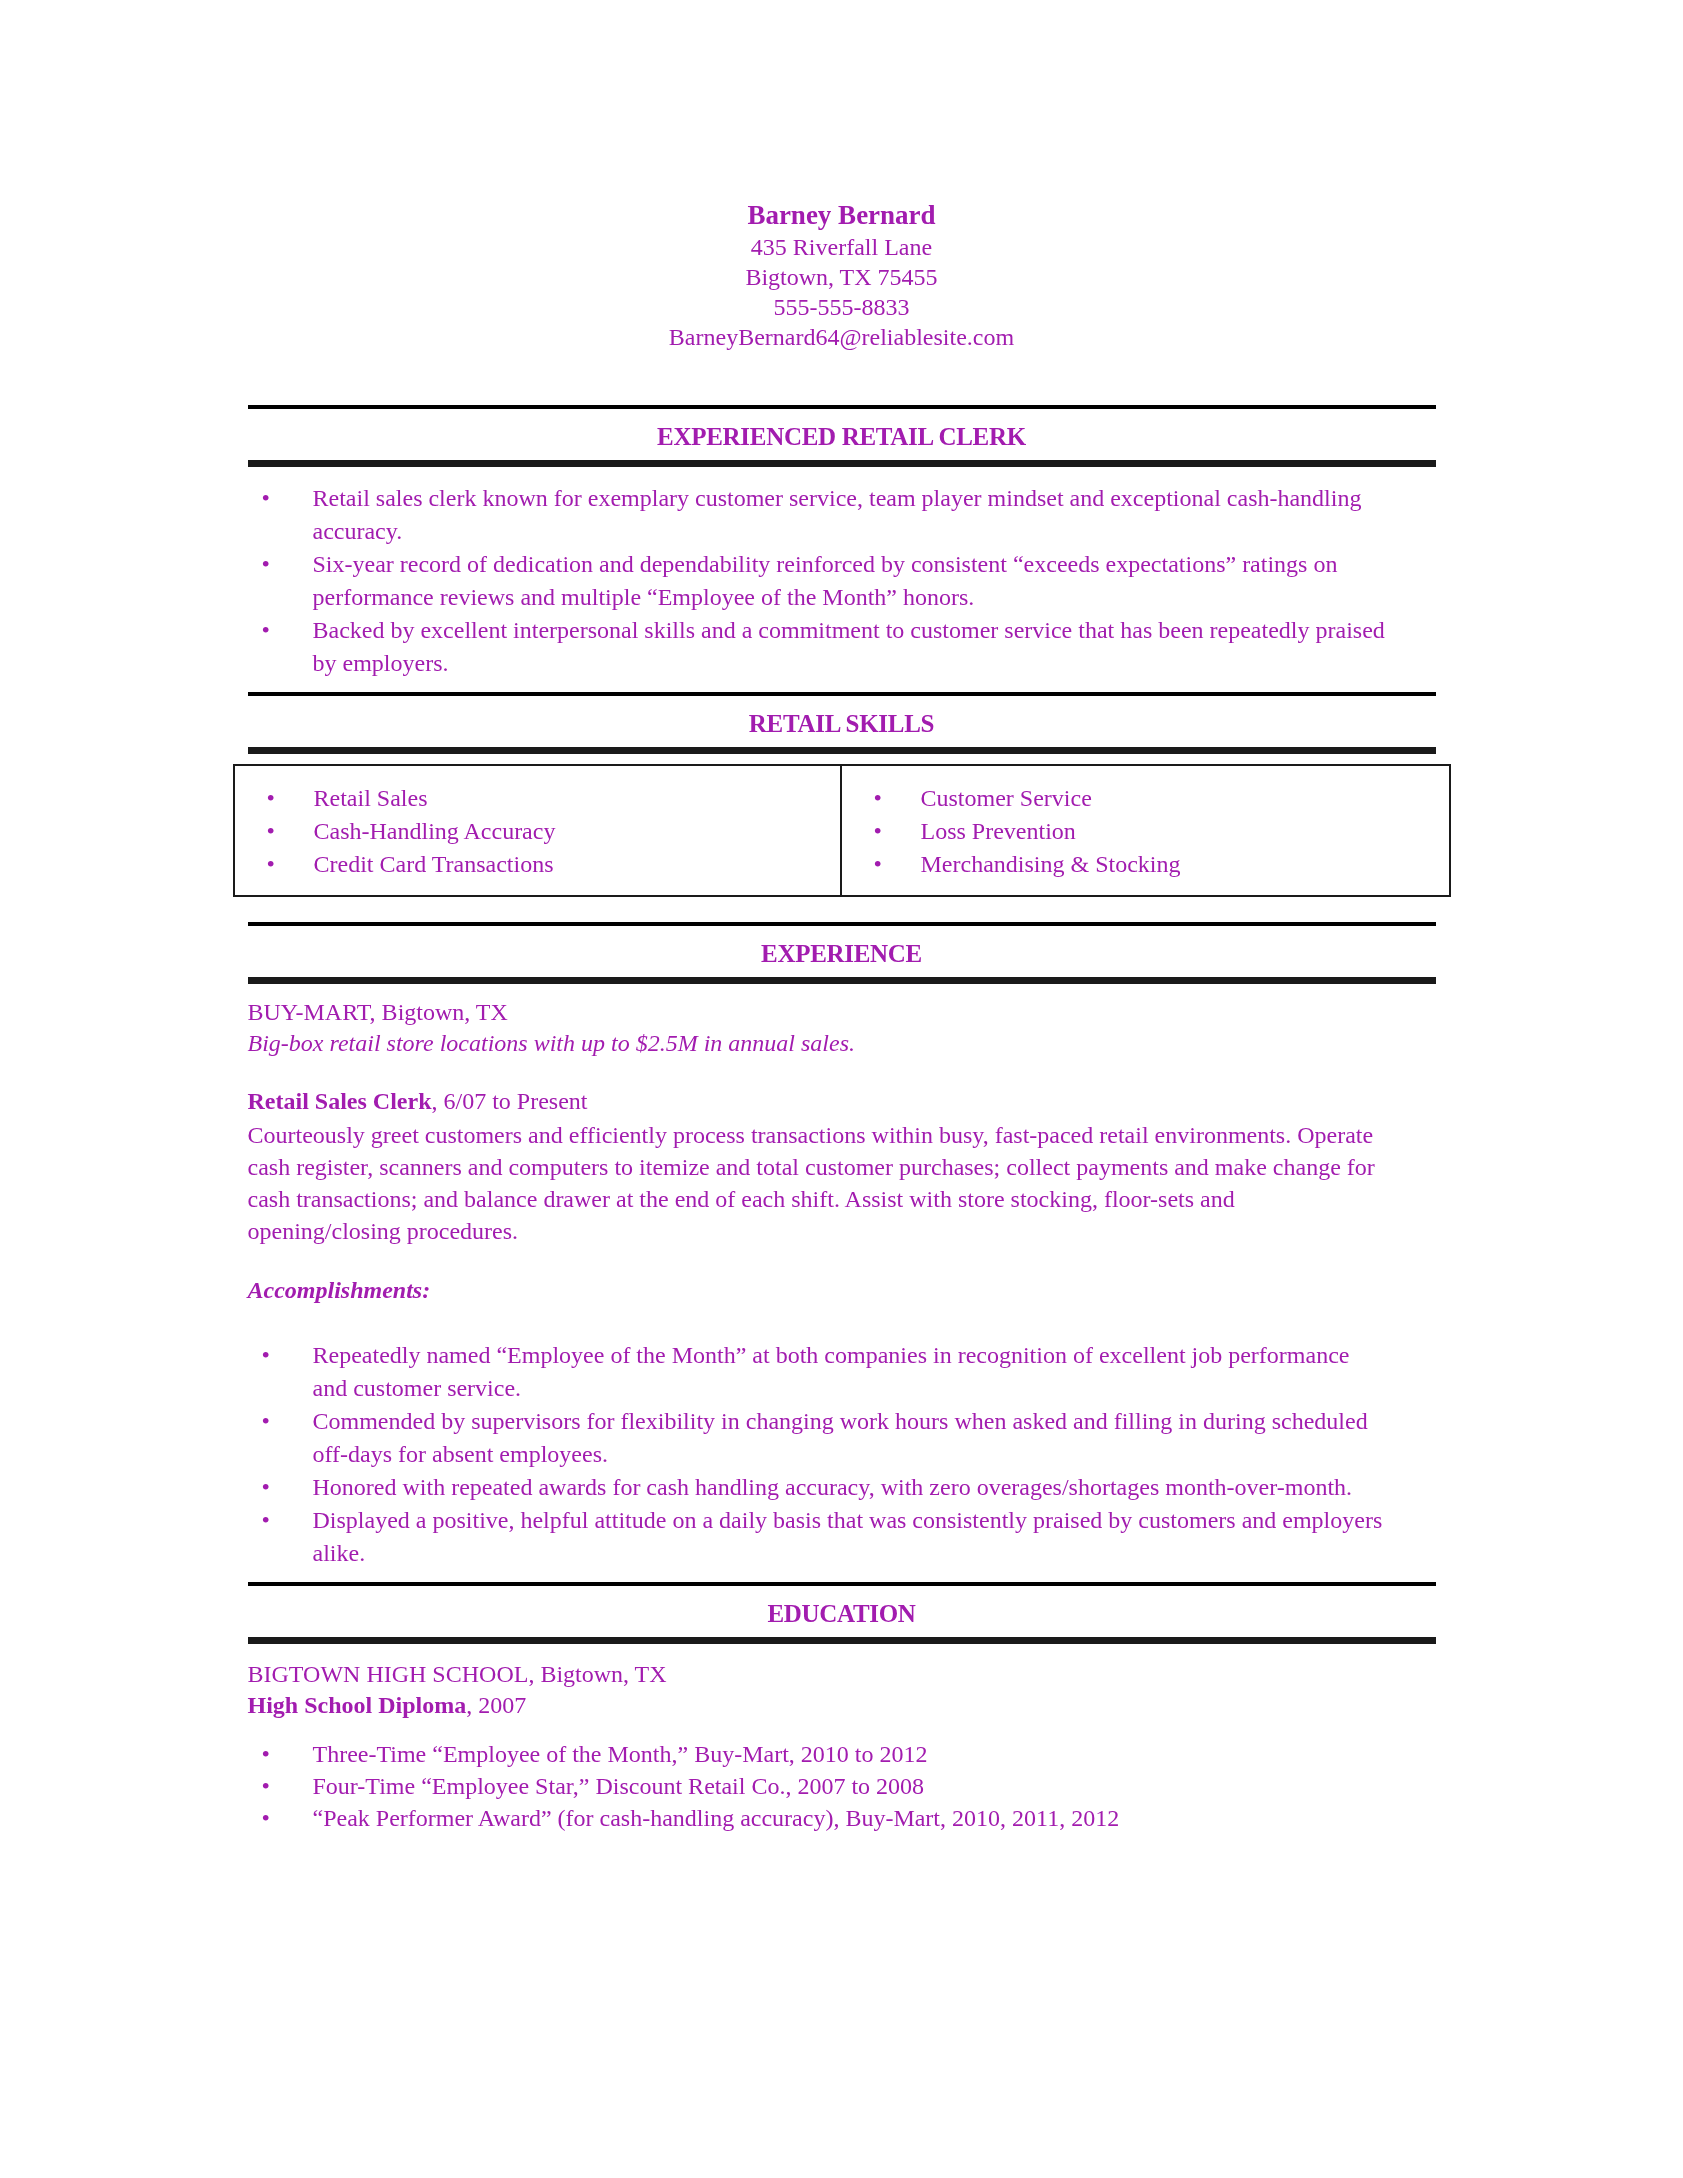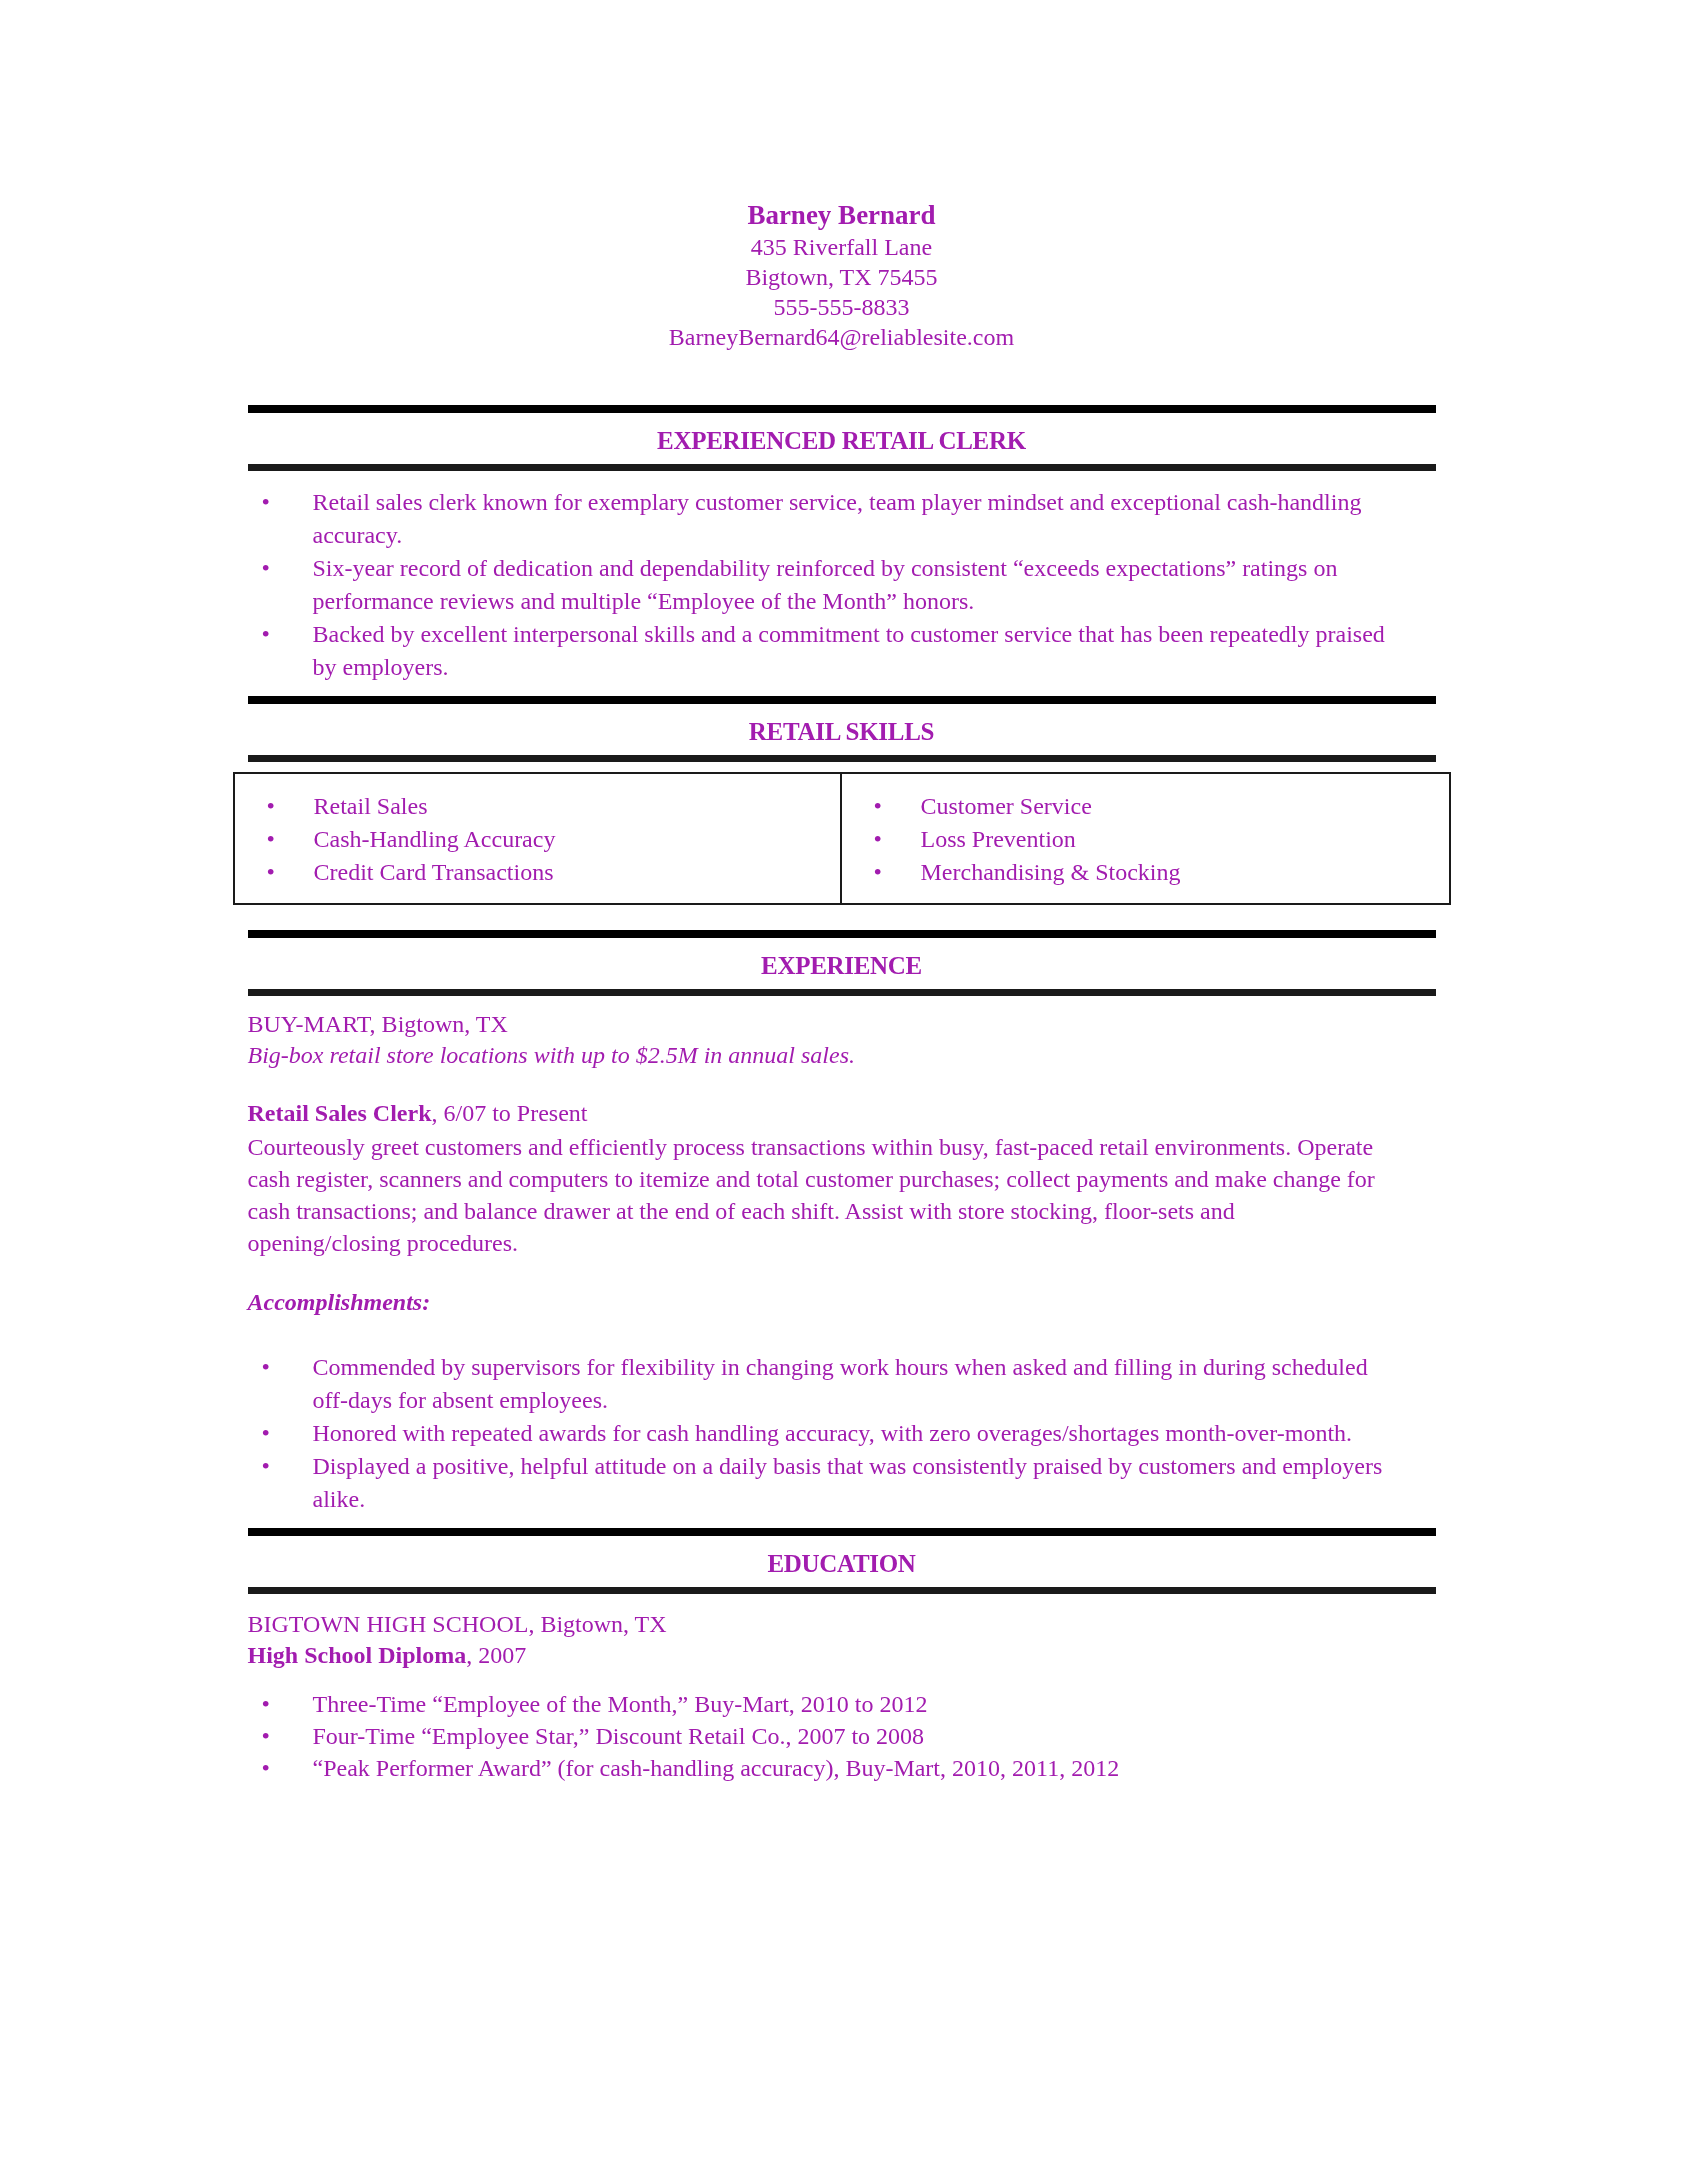--- a/index.html
+++ b/index.html
@@ -23,21 +23,21 @@
     font-size: 27px;
     font-weight: bold;
     line-height: 34px;
   }
   .contact-line {
     font-size: 24px;
     line-height: 30px;
   }
   
   .sec-head {
-    border-top: 8px solid #000000;
+    border-top: 4px solid #000000;
     border-bottom: 7px solid #1a1a1a;
     text-align: center;
     font-weight: bold;
     font-size: 25px;
     line-height: 25px;
     letter-spacing: -0.3px;
     padding: 15px 0 11px 0;
   }
   .mt-summary  { margin-top: 53px; }
   .mt-skills   { margin-top: 12px; }
@@ -155,20 +155,21 @@
       <div class="company-block">
         <div>BUY-MART, Bigtown, TX</div>
         <div class="company-desc">Big-box retail store locations with up to $2.5M in annual sales.</div>
       </div>
       <div class="role-line">
         <span class="bold">Retail Sales Clerk</span><span>, 6/07 to Present</span>
       </div>
       <div class="job-par">Courteously greet customers and efficiently process transactions within busy, fast-paced retail environments. Operate cash register, scanners and computers to itemize and total customer purchases; collect payments and make change for cash transactions; and balance drawer at the end of each shift. Assist with store stocking, floor-sets and opening/closing procedures.</div>
       <div class="acc-label">Accomplishments:</div>
       <ul class="blist acc-list">
+        <li>Repeatedly named “Employee of the Month” at both companies in recognition of excellent job performance and customer service.</li>
         <li>Commended by supervisors for flexibility in changing work hours when asked and filling in during scheduled off-days for absent employees.</li>
         <li>Honored with repeated awards for cash handling accuracy, with zero overages/shortages month-over-month.</li>
         <li>Displayed a positive, helpful attitude on a daily basis that was consistently praised by customers and employers alike.</li>
       </ul>
     </div>
 
     <div class="body-text">
       <div class="sec-head mt-edu">EDUCATION</div>
       <div class="edu-block">
         <div>BIGTOWN HIGH SCHOOL, Bigtown, TX</div>

